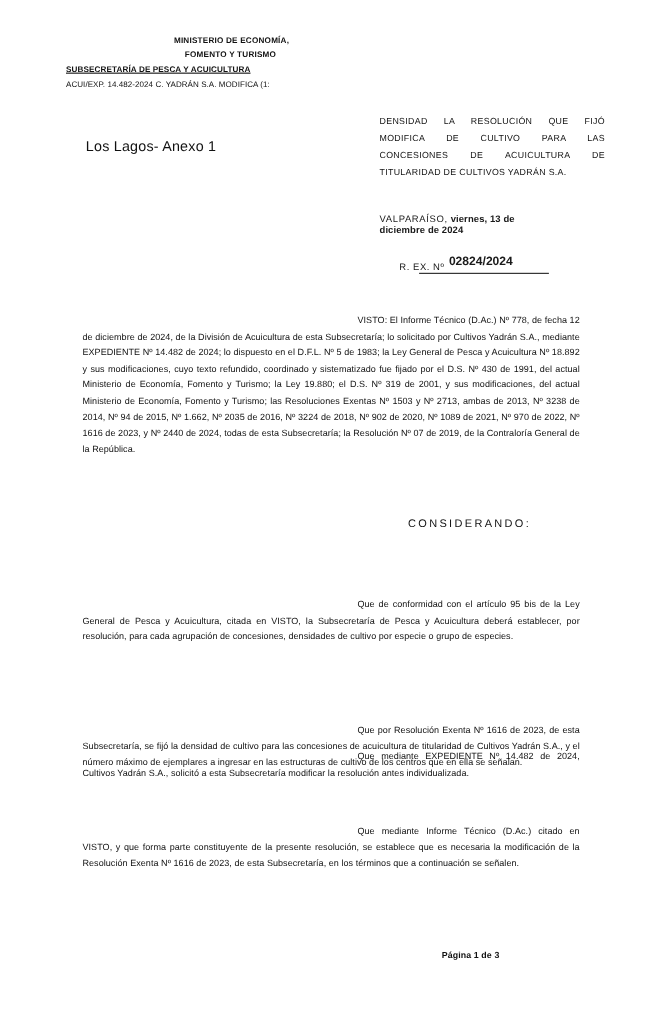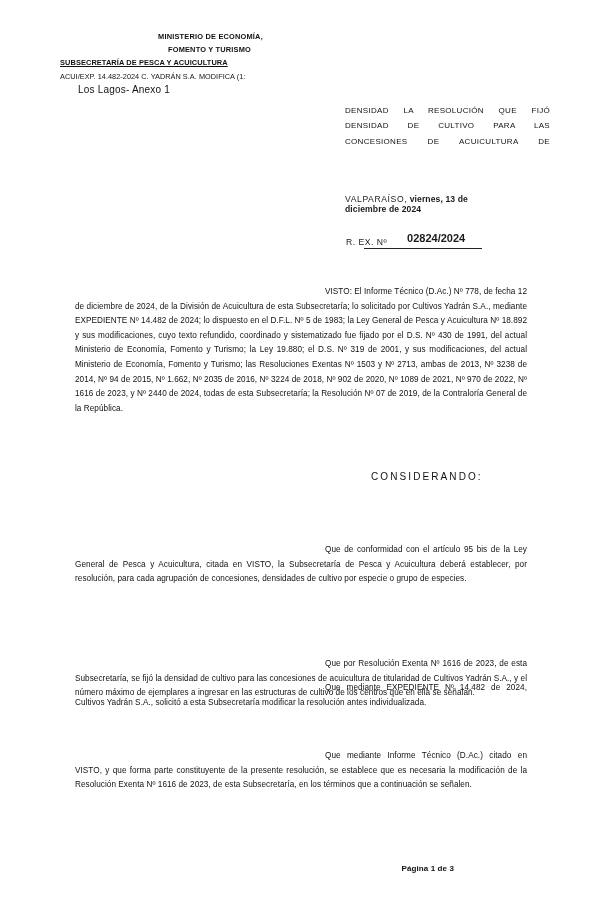--- a/index.html
+++ b/index.html
@@ -48,21 +48,22 @@
     font-weight: bold;
     text-decoration: underline;
     letter-spacing: 0.1px;
   }
   .lh-line-4 {
     letter-spacing: 0.05px;
     font-size: 7.3px;
   }
   .lh-line-5 {
     padding-left: 18px;
-    font-size: 10px;
+    font-size: 13px;
+    margin-top: 43px;
   }
 
   
   .title-block {
     position: absolute;
     left: 345px;
     top: 103px;
     width: 205px;
     font-size: 8px;
     line-height: 15.4px;
@@ -86,26 +87,26 @@
   .placedate .city {
     letter-spacing: 0.6px;
   }
   .placedate .date {
     font-weight: bold;
   }
 
   
   .resnum {
     position: absolute;
-    left: 328px;
+    left: 345px;
     top: 236px;
     font-size: 8.6px;
     display: flex;
     align-items: flex-end;
-    gap: 20px;
+    gap: 4px;
     padding-left: 18px;
   }
   .resnum .rlabel {
     letter-spacing: 0.5px;
     padding-bottom: 0px;
   }
   .resnum .rvalue {
     font-weight: bold;
     font-size: 11px;
     line-height: 11px;
@@ -170,22 +171,23 @@
   <div class="letterhead">
     <div class="lh-line-1">MINISTERIO DE ECONOMÍA,</div>
     <div class="lh-line-2">FOMENTO Y TURISMO</div>
     <div class="lh-line-3">SUBSECRETARÍA DE PESCA Y ACUICULTURA</div>
     <div class="lh-line-4">ACUI/EXP. 14.482-2024 C. YADRÁN S.A. MODIFICA (1:</div>
     <div class="lh-line-5">Los Lagos- Anexo 1</div>
   </div>
 
   <div class="title-block">
     <div>DENSIDAD LA RESOLUCIÓN QUE FIJÓ</div>
-    <div>DENSIDAD DE CULTIVO PARA LAS</div>
+    <div>MODIFICA DE CULTIVO PARA LAS</div>
     <div>CONCESIONES DE ACUICULTURA DE</div>
+    <div class="tb-last">TITULARIDAD DE CULTIVOS YADRÁN S.A.</div>
   </div>
 
   <div class="placedate">
     <span class="city">VALPARAÍSO,</span>
     <span class="date">viernes, 13 de diciembre de 2024</span>
   </div>
 
   <div class="resnum">
     <span class="rlabel">R. EX. Nº</span>
     <span class="rvalue">02824/2024</span>

